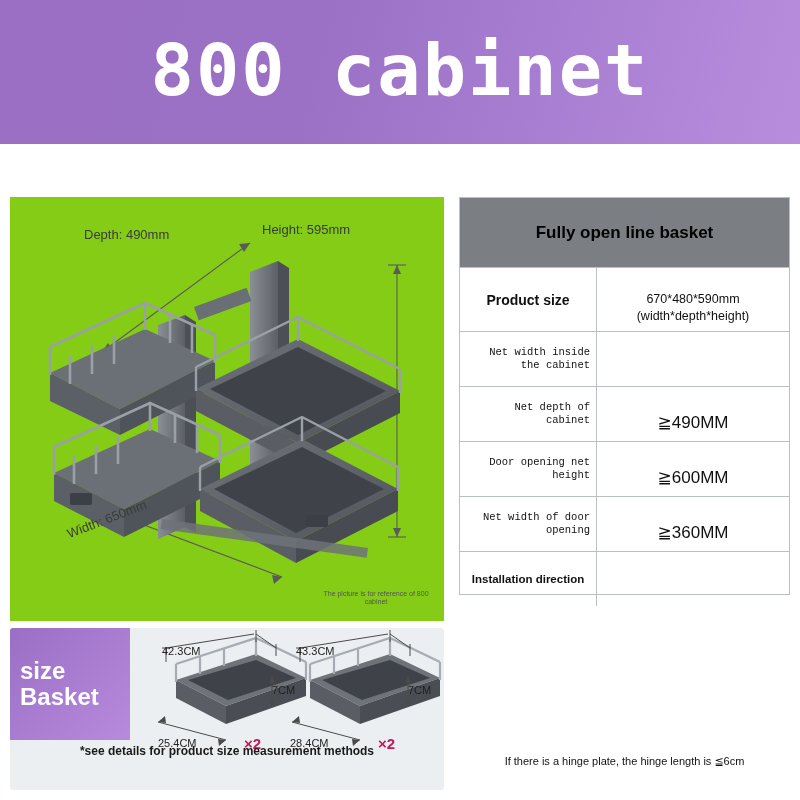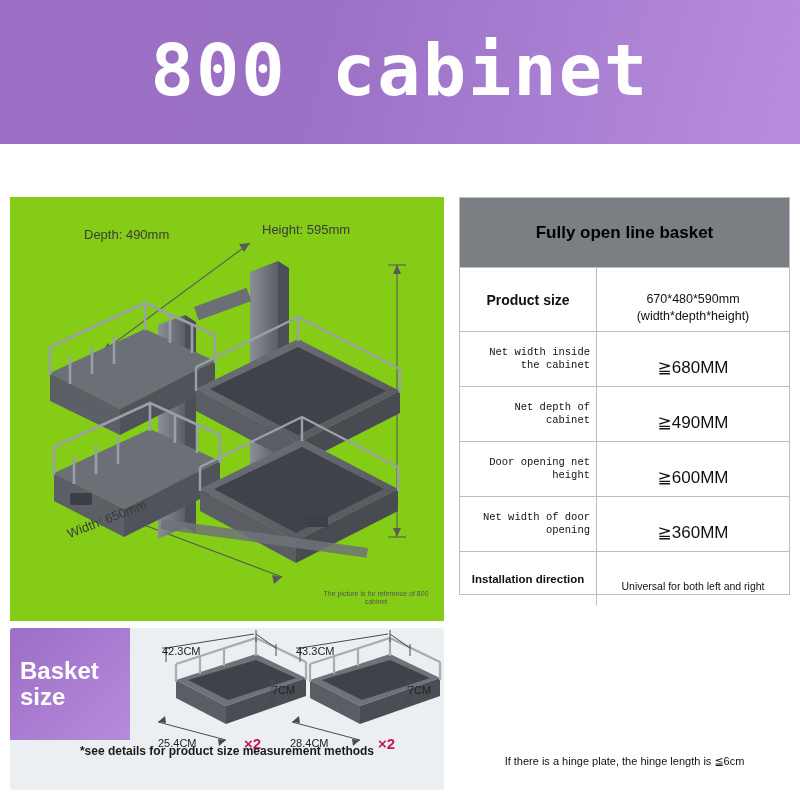--- a/index.html
+++ b/index.html
@@ -323,22 +323,22 @@
   </svg>
 
   <div class="dim-label dim-depth">Depth: 490mm</div>
   <div class="dim-label dim-height">Height: 595mm</div>
   <div class="dim-label dim-width">Width: 650mm</div>
   <div class="ref-note">The picture is for reference of 800 cabinet</div>
 </div>
 
 <div class="basket-strip">
   <div class="basket-badge">
+    <span>size</span>
     <span>Basket</span>
-    <span>size</span>
   </div>
 
   <svg class="baskets" viewBox="0 0 434 120">
 
     <g>
       <polygon points="166,52 246,26 296,50 216,78" fill="#6e7279"></polygon>
       <polygon points="166,52 216,78 216,96 166,70" fill="#5a5e64"></polygon>
       <polygon points="216,78 296,50 296,68 216,96" fill="#4a4e54"></polygon>
       <polygon points="178,52 246,32 286,50 218,72" fill="#3f4349"></polygon>
       <g stroke="#a6acb3" stroke-width="2.2" fill="none">
@@ -414,33 +414,31 @@
 <div class="spec-panel">
   <div class="spec-header">Fully open line basket</div>
 
   <div class="spec-row r0">
     <div class="spec-k">Product size</div>
     <div class="spec-v" style="white-space:pre-line">670*480*590mm
 (width*depth*height)</div>
   </div>
   <div class="spec-row rs">
     <div class="spec-k">Net width inside the cabinet</div>
-    <div class="spec-v">≧680MM</div>
   </div>
   <div class="spec-row rs">
     <div class="spec-k">Net depth of cabinet</div>
     <div class="spec-v">≧490MM</div>
   </div>
   <div class="spec-row rs">
     <div class="spec-k">Door opening net height</div>
     <div class="spec-v">≧600MM</div>
   </div>
   <div class="spec-row rs">
     <div class="spec-k">Net width of door opening</div>
     <div class="spec-v">≧360MM</div>
   </div>
   <div class="spec-row rlast">
     <div class="spec-k">Installation direction</div>
-    <div class="spec-v">Universal for both left and right</div>
   </div>
 </div>
 
 <div class="hinge-note">If there is a hinge plate, the hinge length is ≦6cm</div>
 
 </body></html>

